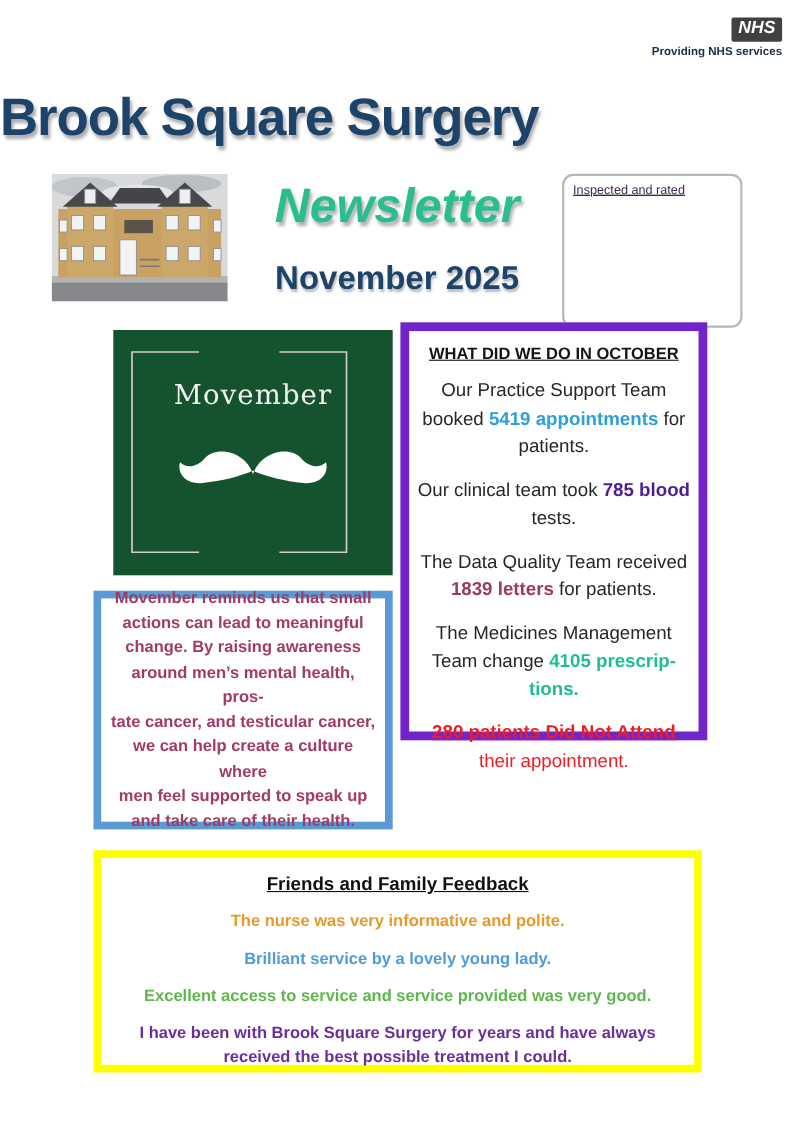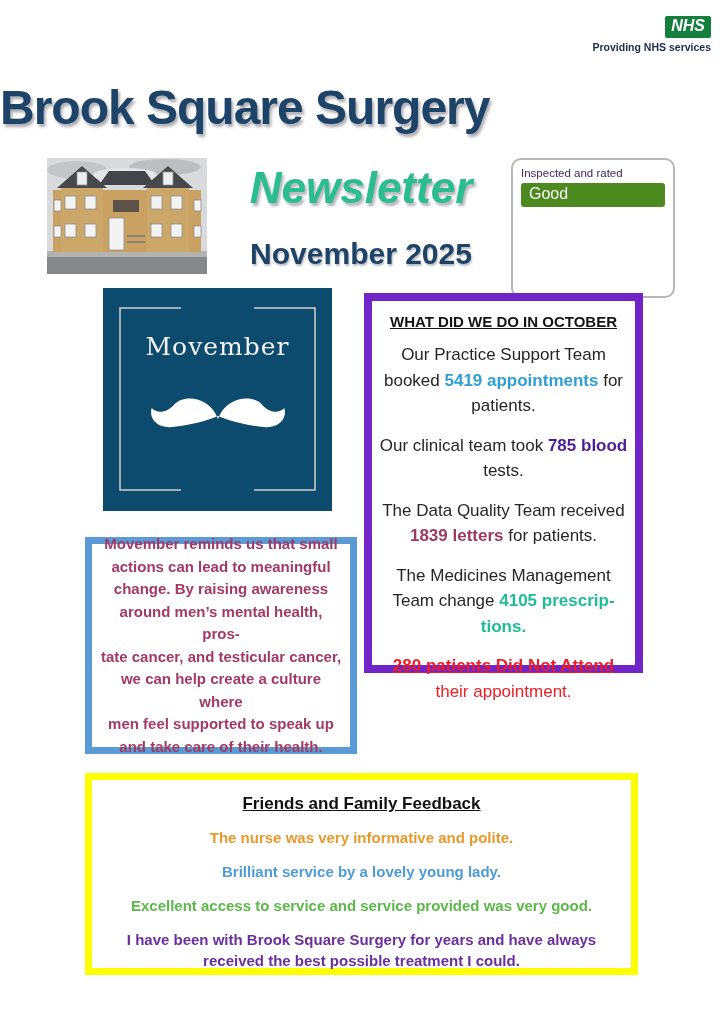--- a/index.html
+++ b/index.html
@@ -28,31 +28,31 @@
   .photo { left: 47px; top: 158px; width: 160px; height: 116px; }
   .photo svg { display: block; }
 
   .newsletter { left: 200px; top: 163px; width: 322px; text-align: center;
     font-size: 44px; font-weight: bold; text-shadow: 2px 3px 3px rgba(60,60,75,.4); font-style: italic; }
   .issue-date { left: 200px; top: 237px; width: 322px; text-align: center;
     font-size: 30px; font-weight: bold; text-shadow: 1px 2px 2px rgba(60,60,75,.35); }
 
   
   .cqc-card { left: 511px; top: 158px; width: 164px; height: 140px;
-    border: 2px solid #b7b7b7; border-radius: 10px; padding: 7px 8px; background: #fff; }
+    border: 2px solid #b7b7b7; border-radius: 10px; padding: 7px 8px; background: #fff; text-decoration: underline; }
   .cqc-inspected { font-size: 11.5px; color: #42285c; }
   .cqc-good { margin-top: 4px; border-radius: 3px; color: #fff; font-size: 16px;
     padding: 2px 8px 4px; }
   .cqc-brand { display: flex; align-items: center; margin-top: 5px; gap: 5px; }
   .cqc-brand-text { line-height: 1.05; text-align: left; }
   .cqc-l1 { font-weight: bold; color: #57575a; font-size: 15px; letter-spacing: -0.3px; }
   .cqc-l2 { color: #6f6f72; font-size: 14.5px; }
 
   
-  .movember-card { left: 103px; top: 288px; width: 229px; height: 223px; background: #0c4a6e; }
+  .movember-card { left: 103px; top: 300px; width: 254px; height: 223px; background: #14532d; }
   .mov-frame { position: absolute; left: 0; top: 0; }
   .mov-title { position: absolute; top: 44px; width: 100%; text-align: center;
     font-family: "DejaVu Serif", "Liberation Serif", serif; font-size: 25px;
     color: #f2f2f2; letter-spacing: 1px; }
   .mustache { position: absolute; top: 98px; left: 50%; transform: translateX(-50%); width: 158px; }
 
   
   .october-box { left: 364px; top: 293px; width: 279px; height: 380px;
     border: 8px solid; padding: 12px 5px; background: #fff; text-align: center; }
   .oct-title { font-size: 15px; font-weight: bold; text-decoration: underline;
@@ -74,21 +74,21 @@
     color: #111; margin-bottom: 13px; }
   .feedback-box p { font-size: 15px; font-weight: bold; margin: 0 0 13px; line-height: 1.4; }
 </style>
 </head>
 <body>
 
 <div class="page">
 
 
   <div class="abs nhs-wrap">
-    <div class="nhs-box" style="background: #15803d;">NHS</div>
+    <div class="nhs-box" style="background: #404040;">NHS</div>
     <div class="nhs-tag">Providing NHS services</div>
   </div>
 
   <h1 class="abs page-title" style="color: rgb(29, 68, 104);">Brook Square Surgery</h1>
 
   <div class="abs photo">
     <svg width="160" height="116" viewBox="0 0 160 116">
       <rect width="160" height="116" fill="#d8dadb"></rect>
       <ellipse cx="30" cy="12" rx="30" ry="9" fill="#c3c6c8"></ellipse>
       <ellipse cx="118" cy="9" rx="36" ry="8" fill="#bcbfc1"></ellipse>
@@ -122,21 +122,20 @@
       <line x1="80" y1="78" x2="98" y2="78" stroke="#777" stroke-width="1.5"></line>
       <line x1="80" y1="84" x2="98" y2="84" stroke="#777" stroke-width="1.5"></line>
     </svg>
   </div>
 
   <div class="abs newsletter" style="color: rgb(42, 189, 142);">Newsletter</div>
   <div class="abs issue-date" style="color: rgb(29, 68, 104);">November 2025</div>
 
   <div class="abs cqc-card">
     <div class="cqc-inspected">Inspected and rated</div>
-    <div class="cqc-good" style="background: rgb(76, 138, 31);">Good</div>
   </div>
 
   <div class="abs movember-card">
     <svg class="mov-frame" width="229" height="223" viewBox="0 0 229 223">
       <g stroke="#cfcfcf" stroke-width="1.5" fill="none">
         <polyline points="78,20 17,20 17,202 78,202"></polyline>
         <polyline points="151,20 212,20 212,202 151,202"></polyline>
       </g>
     </svg>
     <div class="mov-title">Movember</div>

